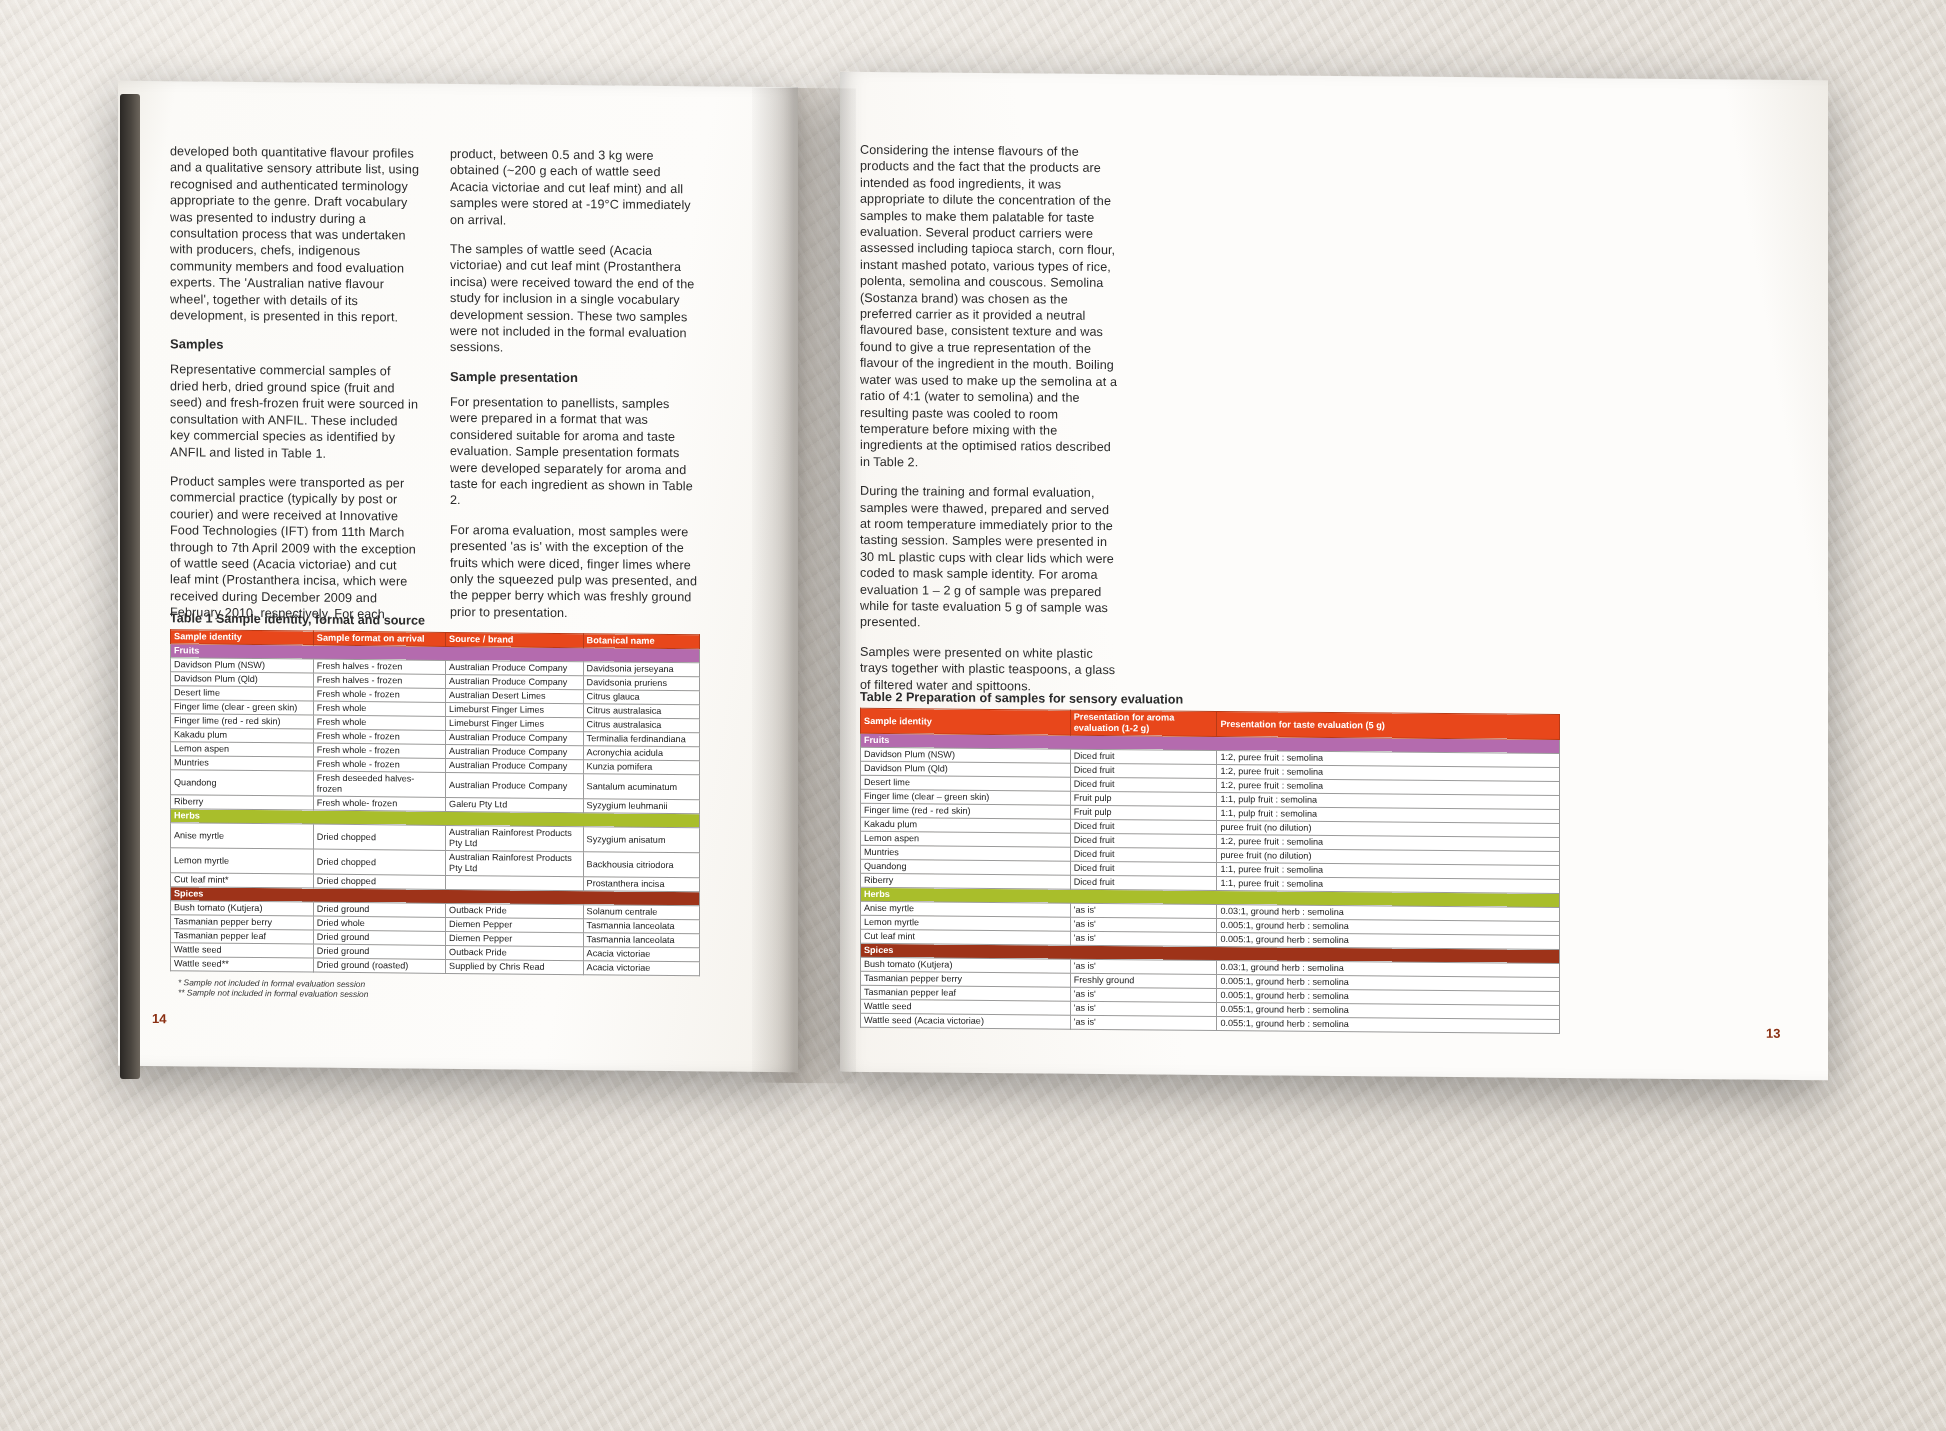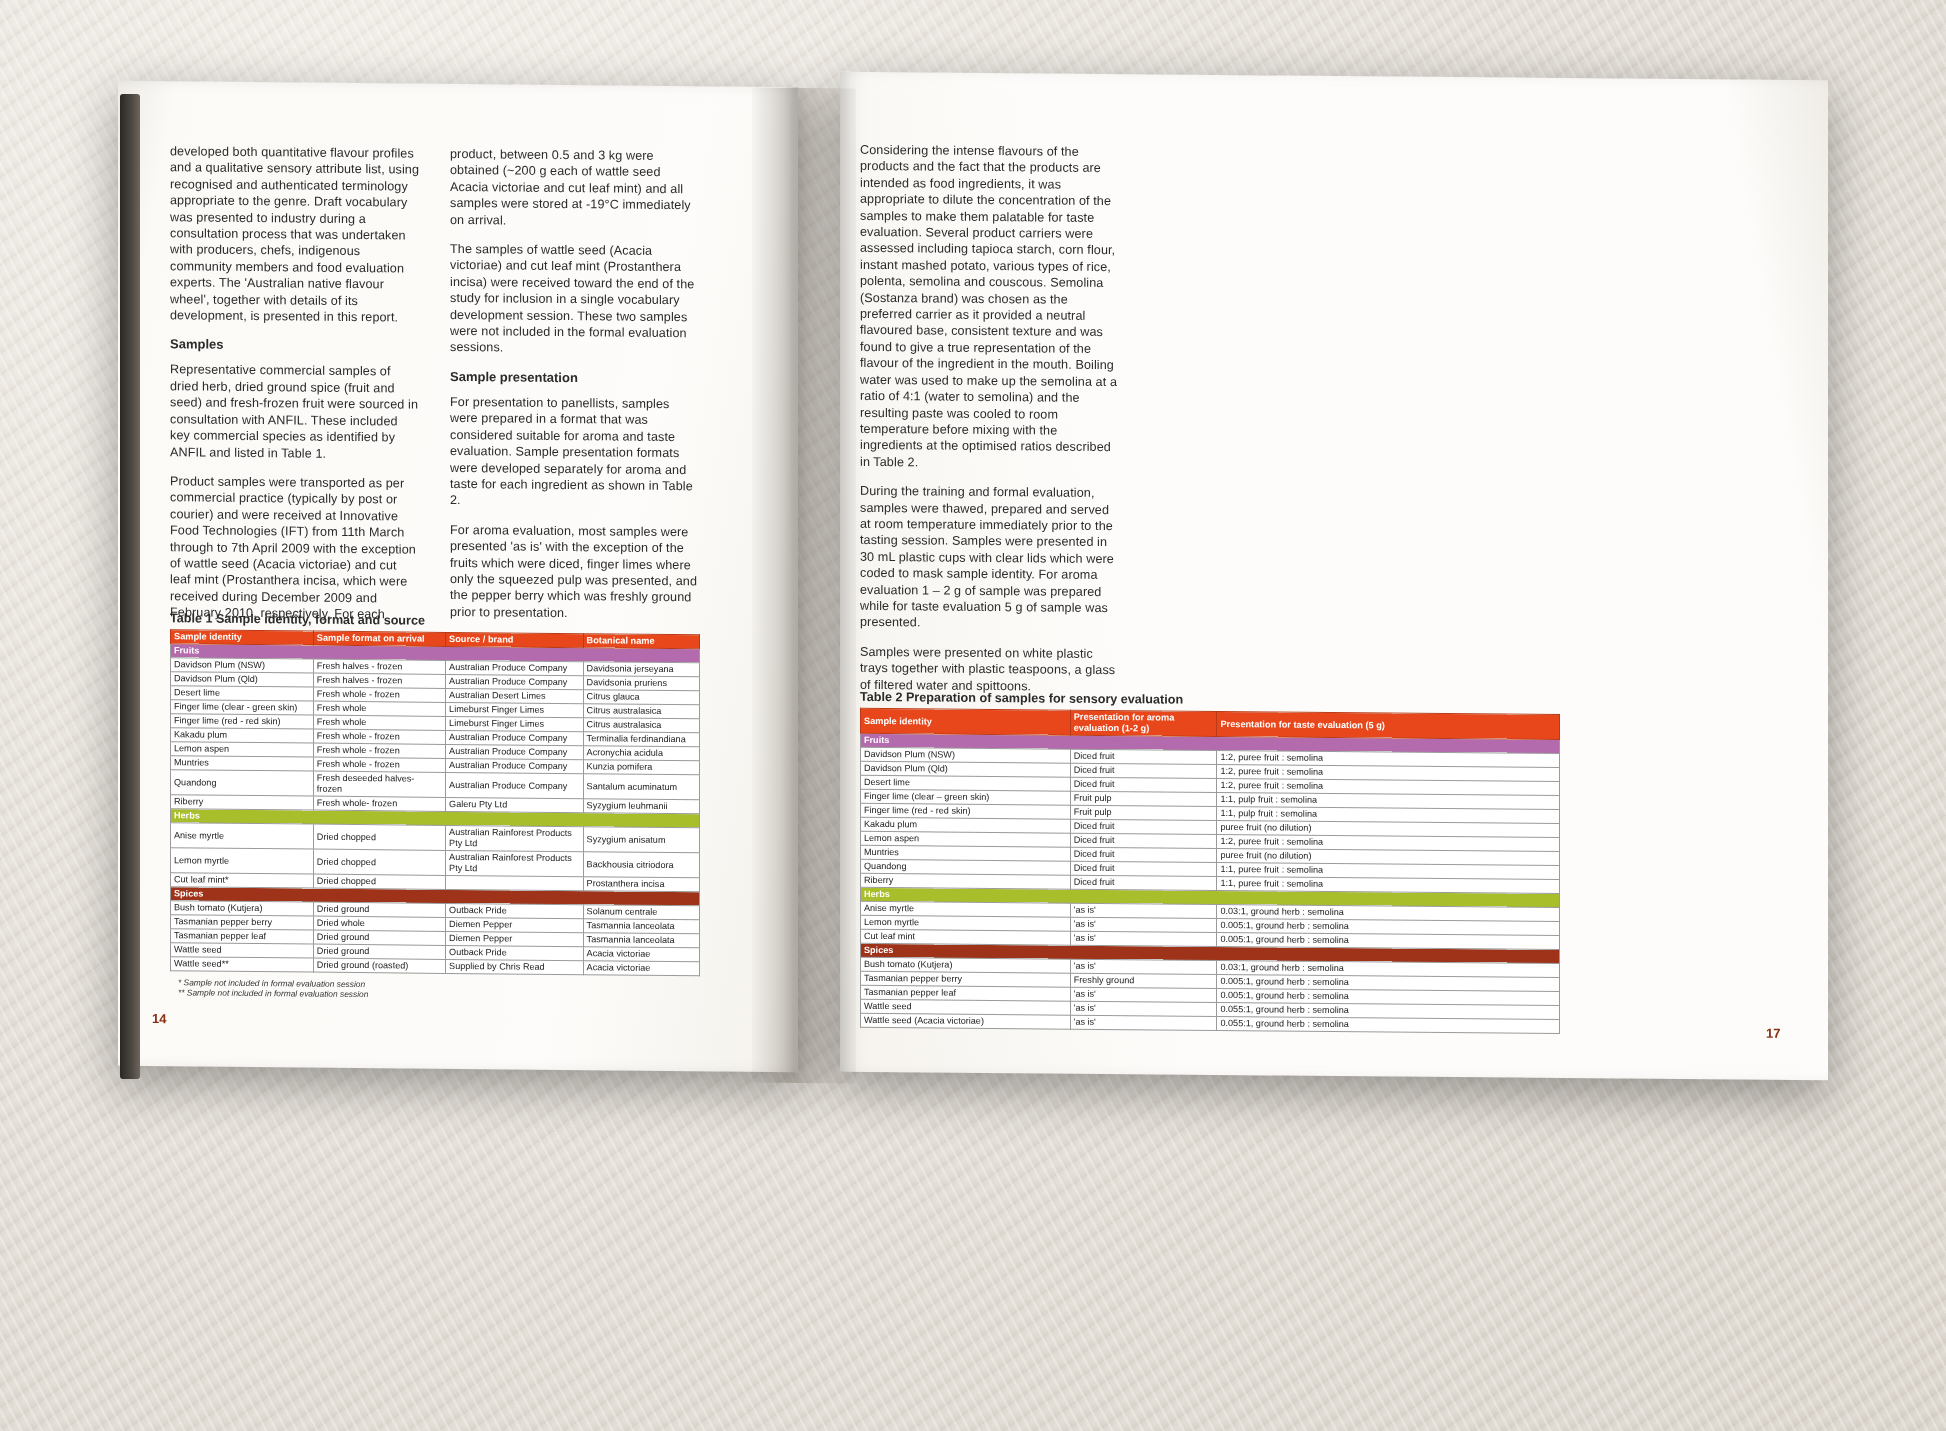--- a/index.html
+++ b/index.html
@@ -394,18 +394,18 @@
             </tr>
             <tr>
               <td>Wattle seed (Acacia victoriae)</td>
               <td>'as is'</td>
               <td>0.055:1, ground herb : semolina</td>
             </tr>
           </tbody>
       </table>
     </div>
 
-    <div class="pgnum" style="left:926px; top:946px;">17</div>
+    <div class="pgnum" style="left:926px; top:946px;">13</div>
   </div>
 
   <div id="spine"></div>
   <div id="binding"></div>
 </div>
 
 </body></html>

